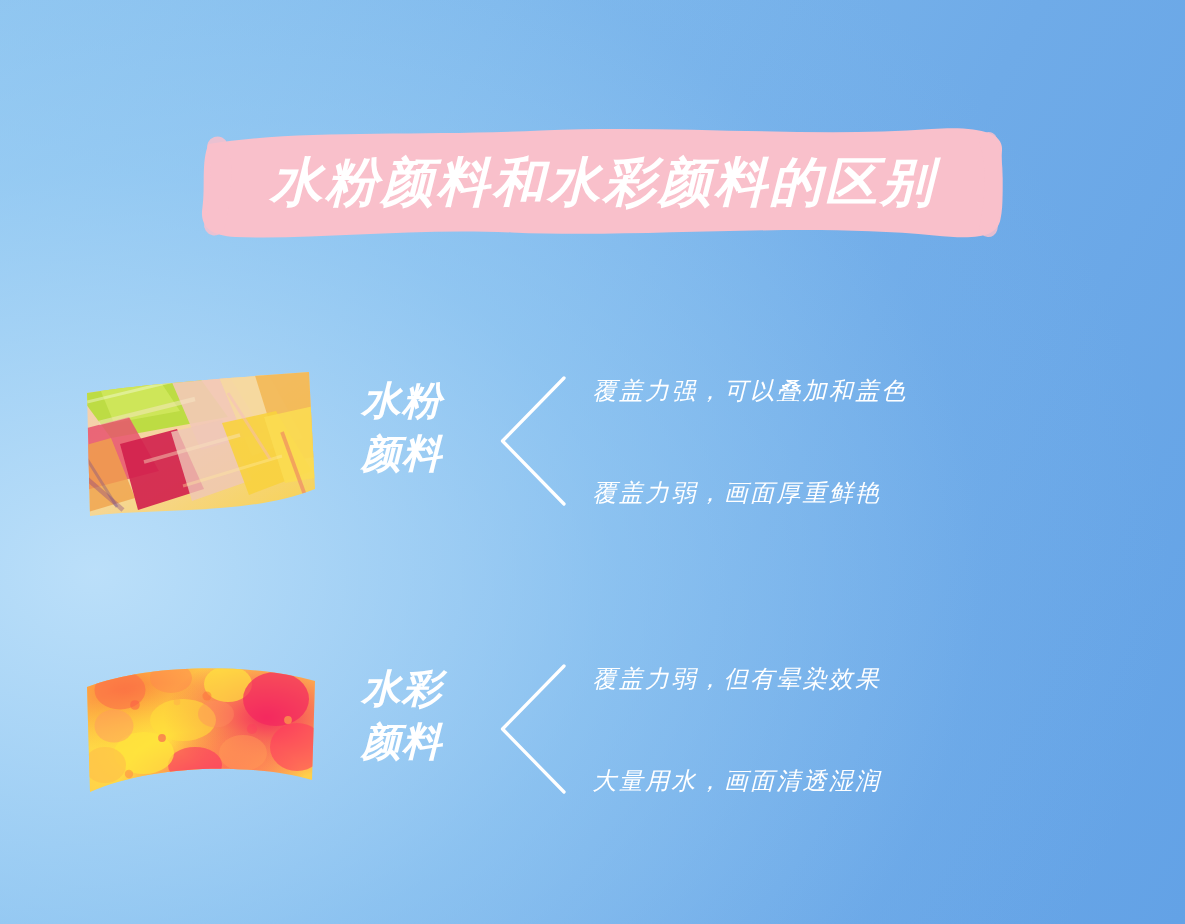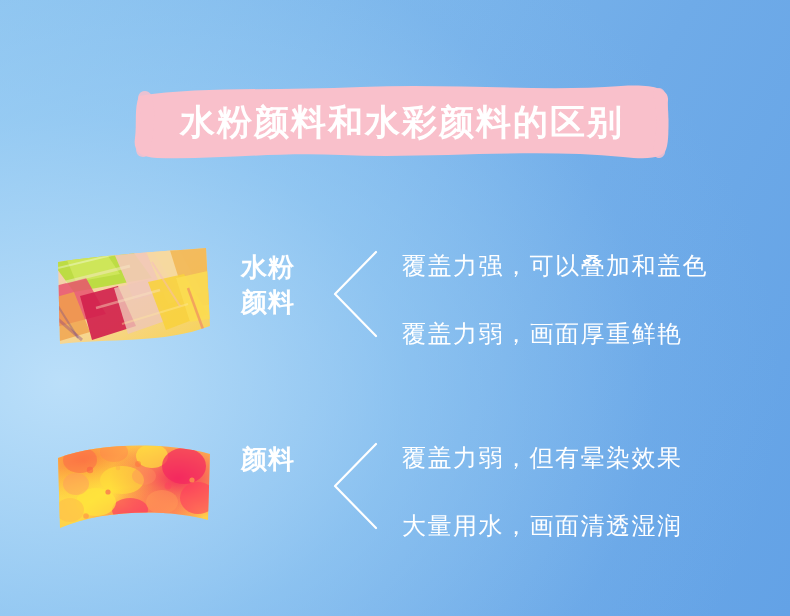--- a/index.html
+++ b/index.html
@@ -18,20 +18,21 @@
 
   #poster {
     position: absolute;
     inset: 0;
     width: 790px;
     height: 616px;
     overflow: hidden;
     background:
       radial-gradient(ellipse 900px 700px at 8% 62%, rgba(190,225,250,0.95) 0%, rgba(160,210,246,0.55) 38%, rgba(140,195,242,0.10) 66%, rgba(140,195,242,0) 80%),
       linear-gradient(118deg, #8cc3ef 0%, #7eb8ec 30%, #6fabe8 62%, #63a2e6 100%);
+    font-style: italic;
   }
 
   
   .banner-wrap {
     position: absolute;
     left: 131px;
     top: 80px;
     width: 542px;
     height: 84px;
   }
@@ -101,23 +102,23 @@
 
   .lines {
     position: absolute;
     left: 390px;
     top: 0;
     width: 360px;
     height: 120px;
   }
   .line {
     position: absolute;
-    left: 12px;
+    left: 5px;
     color: #ffffff;
-    font-size: 24px;
+    font-size: 16px;
     font-weight: normal;
     letter-spacing: 1.5px;
     line-height: 1;
     white-space: nowrap;
   }
   .line-1 { top: 14px; }
   .line-2 { top: 82px; }
 </style>
 </head>
 <body>
@@ -245,20 +246,21 @@
           <circle cx="112" cy="46" r="3.4" fill="#ff3c5e" opacity="0.4"></circle>
           <circle cx="30" cy="76" r="2.8" fill="#ff7a46" opacity="0.45"></circle>
           <circle cx="96" cy="76" r="2.4" fill="#f4275f" opacity="0.4"></circle>
           <circle cx="136" cy="40" r="2.6" fill="#ffd23f" opacity="0.5"></circle>
           <circle cx="62" cy="28" r="2.2" fill="#ffb04a" opacity="0.5"></circle>
         </g>
       </svg>
     </div>
 
     <div class="row-label">
+      <div>水彩</div>
       <div>颜料</div>
     </div>
 
     <div class="bracket">
       <svg viewBox="0 0 50 92">
         <path d="M46,4 L5,46 L46,88" fill="none" stroke="#ffffff" stroke-width="2.2" stroke-linecap="round" stroke-linejoin="round"></path>
       </svg>
     </div>
 
     <div class="lines">

